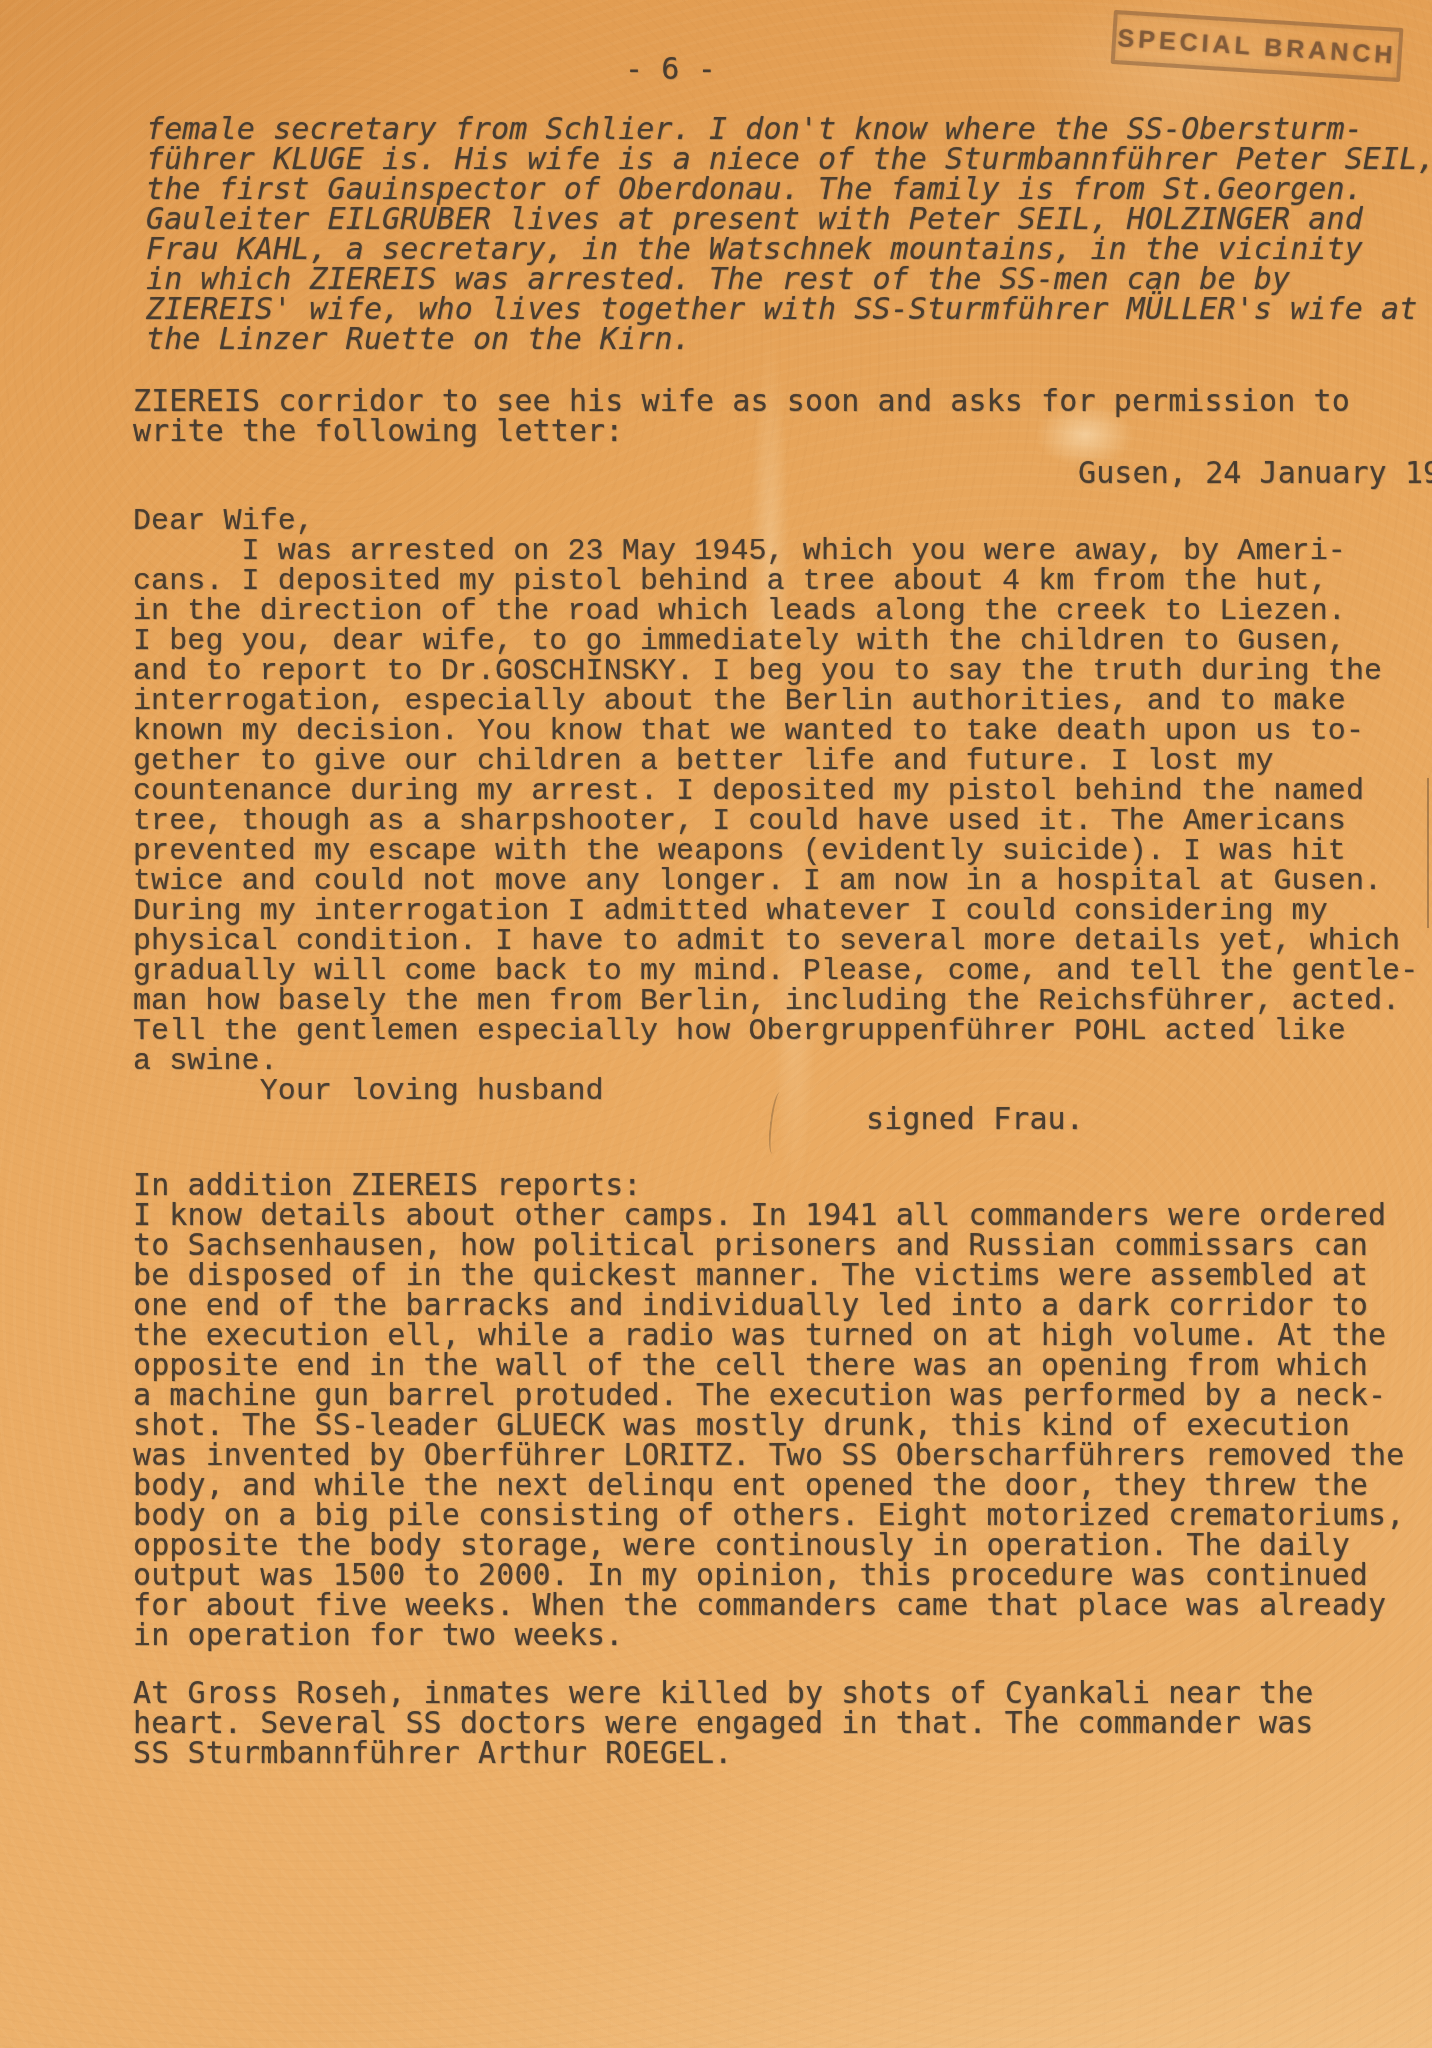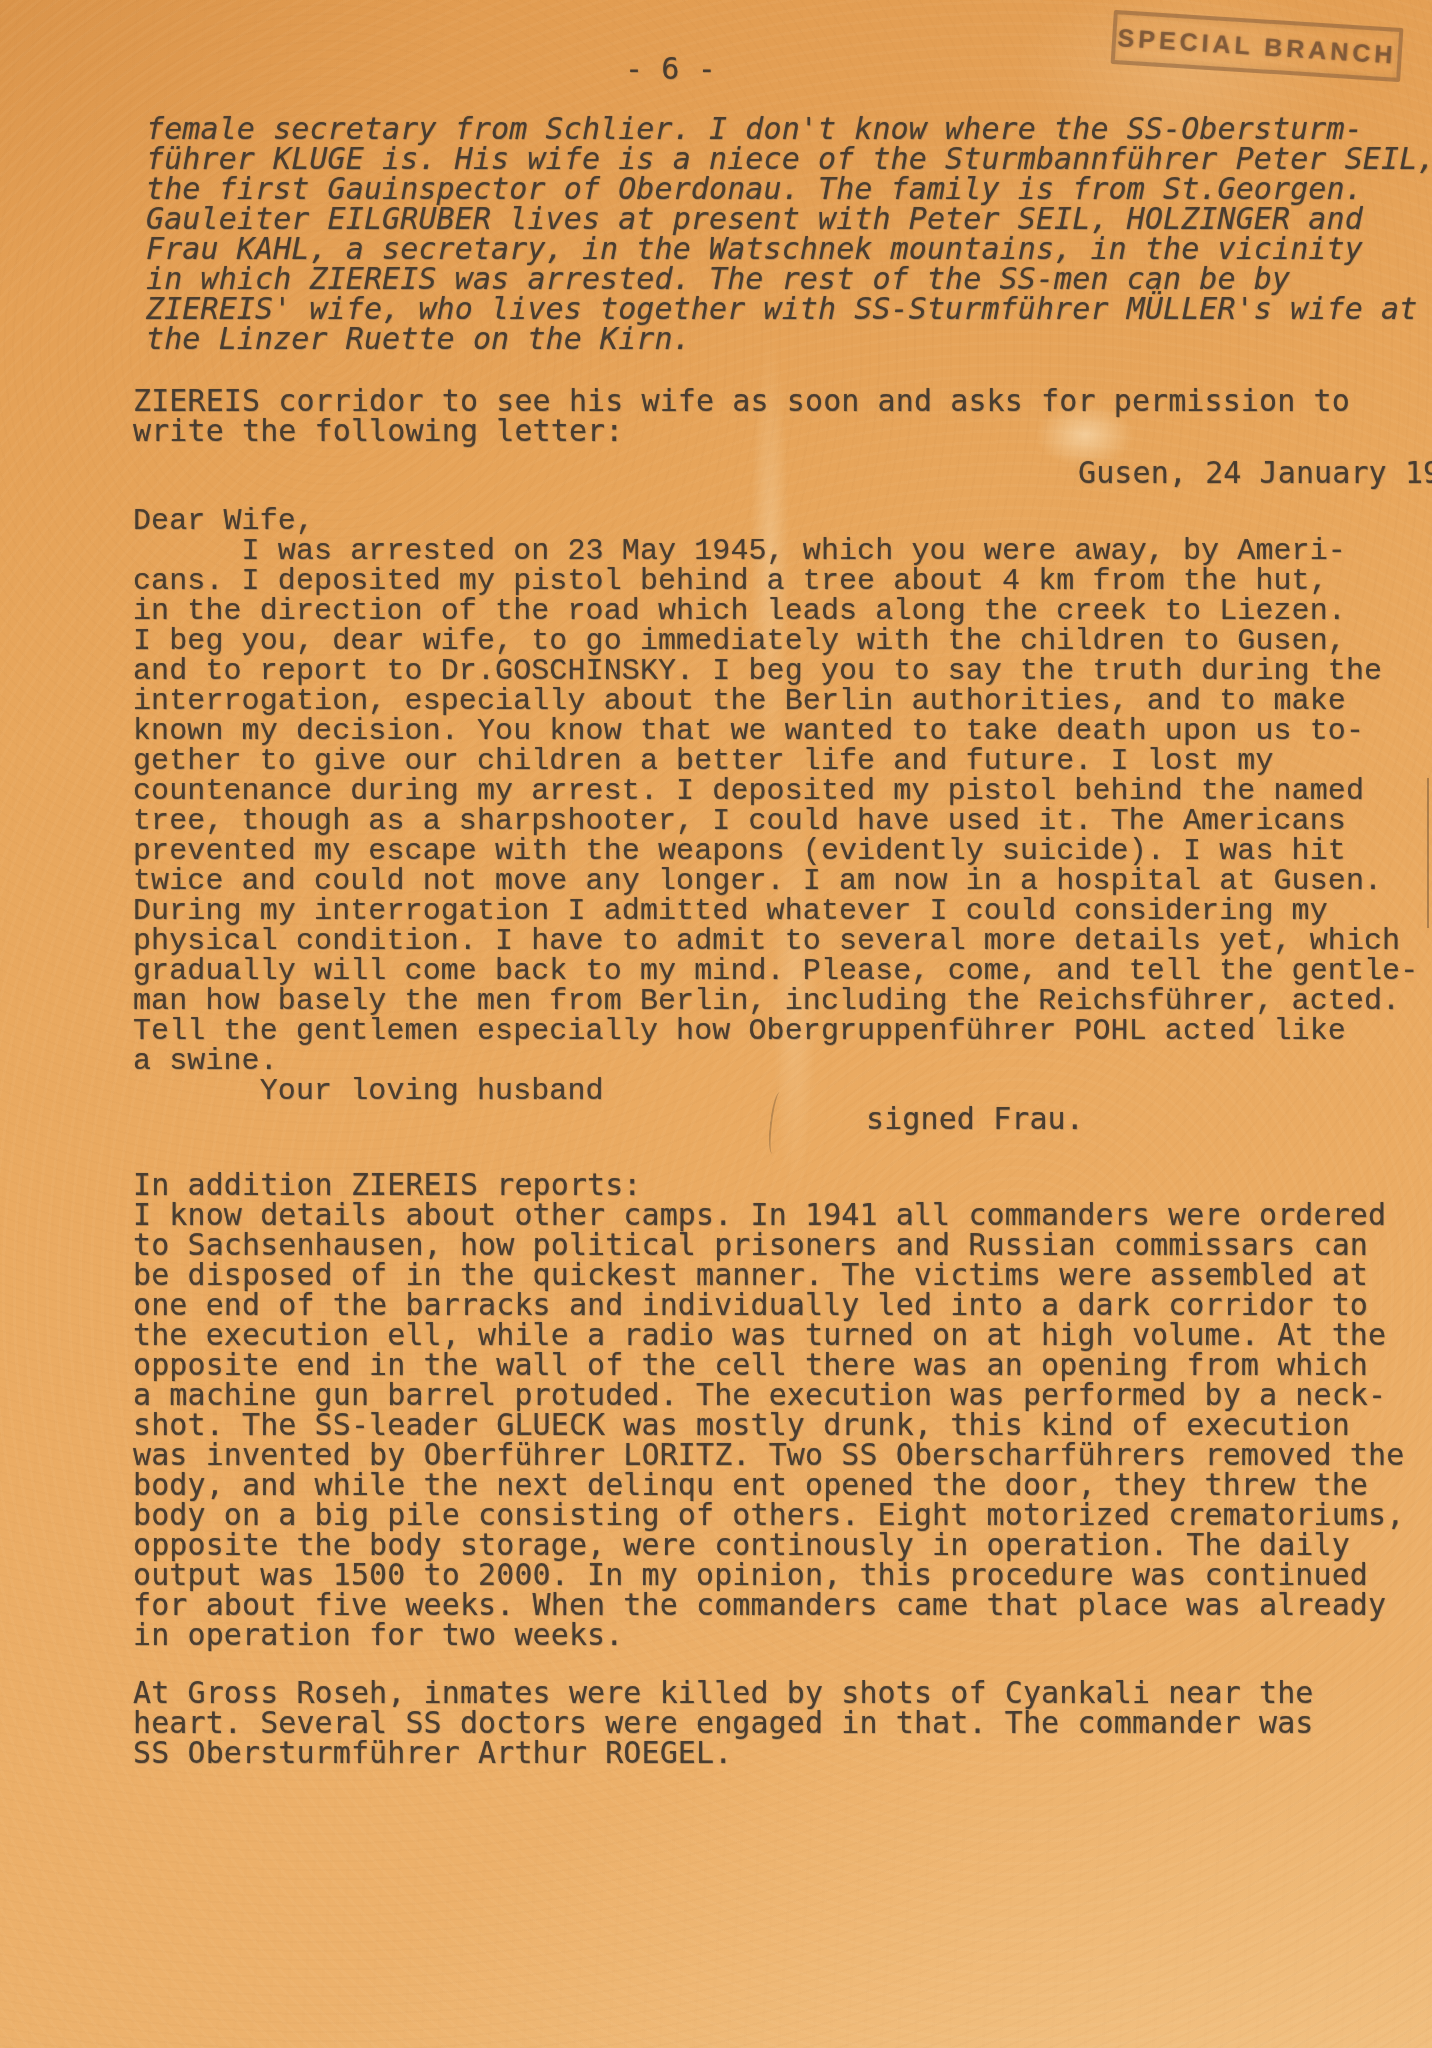--- a/index.html
+++ b/index.html
@@ -167,19 +167,19 @@
 was invented by Oberführer LORITZ. Two SS Oberscharführers removed the
 body, and while the next delinqu ent opened the door, they threw the
 body on a big pile consisting of others. Eight motorized crematoriums,
 opposite the body storage, were continously in operation. The daily
 output was 1500 to 2000. In my opinion, this procedure was continued
 for about five weeks. When the commanders came that place was already
 in operation for two weeks.</pre>
 
   <pre class="typew block-gross-rosen">At Gross Roseh, inmates were killed by shots of Cyankali near the
 heart. Several SS doctors were engaged in that. The commander was
-SS Obersturmführer Arthur ROEGEL.</pre>
+SS Sturmbannführer Arthur ROEGEL.</pre>
 
 
   <div class="crease-mark"></div>
   <div class="edge-scratch"></div>
 
 </div>
 
 </body></html>

